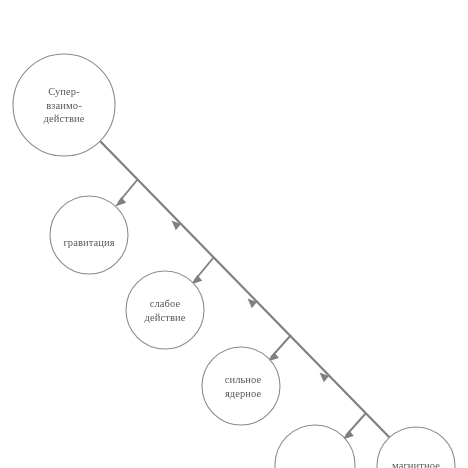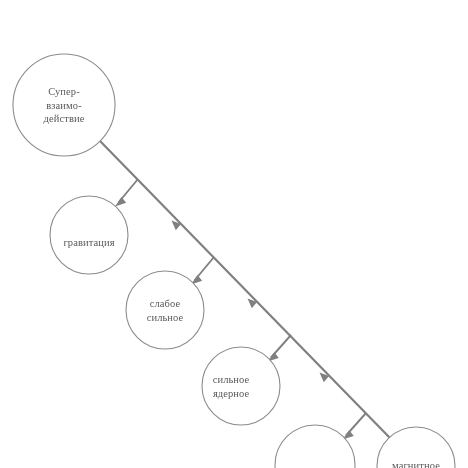--- a/index.html
+++ b/index.html
@@ -101,18 +101,18 @@
       <circle class="node-circle" cx="416" cy="421" r="39"></circle>
     </g>
 
   </svg>
 
   <div class="node-label" style="left:64px; top:60px;">Супер-
 взаимо-
 действие</div>
   <div class="node-label" style="left:89px; top:198px;">гравитация</div>
   <div class="node-label" style="left:165px; top:265px;">слабое
-сильное</div>
-  <div class="node-label" style="left:231px; top:341px;text-align:right;">сильное
+действие</div>
+  <div class="node-label" style="left:243px; top:341px;text-align:right;">сильное
 ядерное</div>
   <div class="node-label" style="left:416px; top:421px;">магнитное</div>
 
 </div>
 
 </body></html>

